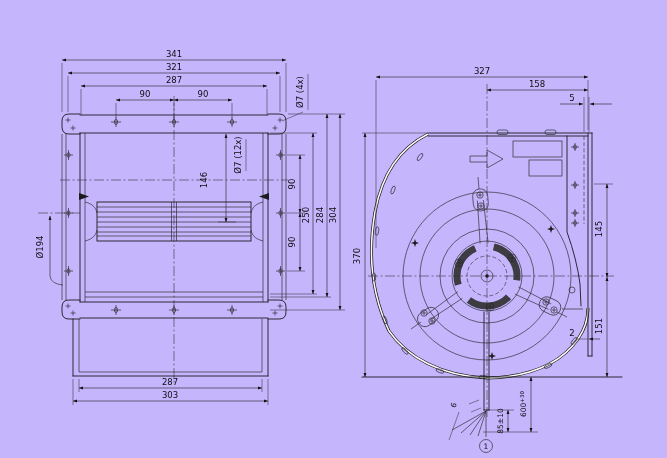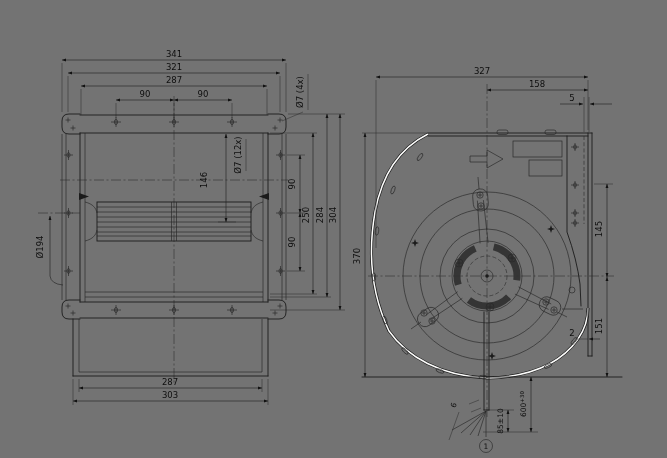--- a/index.html
+++ b/index.html
@@ -1,16 +1,16 @@
 <!DOCTYPE html>
 <html><head>
 <meta charset="utf-8">
 <style>
   html,body{margin:0;padding:0;background:#ffffff;}
-  .sheet{position:relative;width:667px;height:458px;background:#737373;overflow:hidden;
+  .sheet{position:relative;width:667px;height:458px;background:#c4b5fd;overflow:hidden;
          font-family:"DejaVu Sans","Liberation Sans",sans-serif;}
   svg{display:block}
   .ol{stroke:#1b1b1b;stroke-width:.9;fill:none;stroke-linecap:round}
   .tn{stroke:#262626;stroke-width:.65;fill:none}
   .dim{stroke:#1f1f1f;stroke-width:.6;fill:none}
   .ext{stroke:#2a2a2a;stroke-width:.5;fill:none}
   .cl{stroke:#2a2a2a;stroke-width:.55;fill:none;stroke-dasharray:10 2.5 2 2.5}
   .dash{stroke:#2a2a2a;stroke-width:.6;fill:none;stroke-dasharray:4 2.2}
   .dtxt{font-size:8.5px;fill:#0e0e0e}
   .stxt{font-size:7.5px;fill:#0e0e0e}

